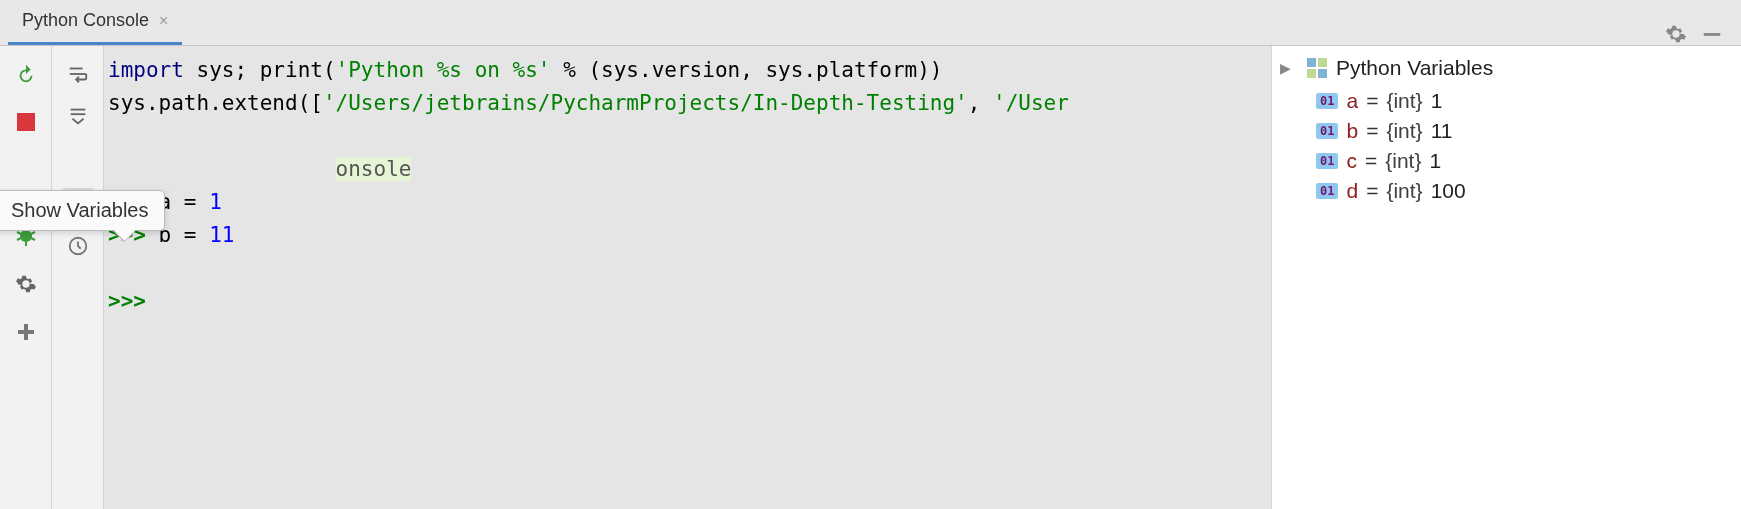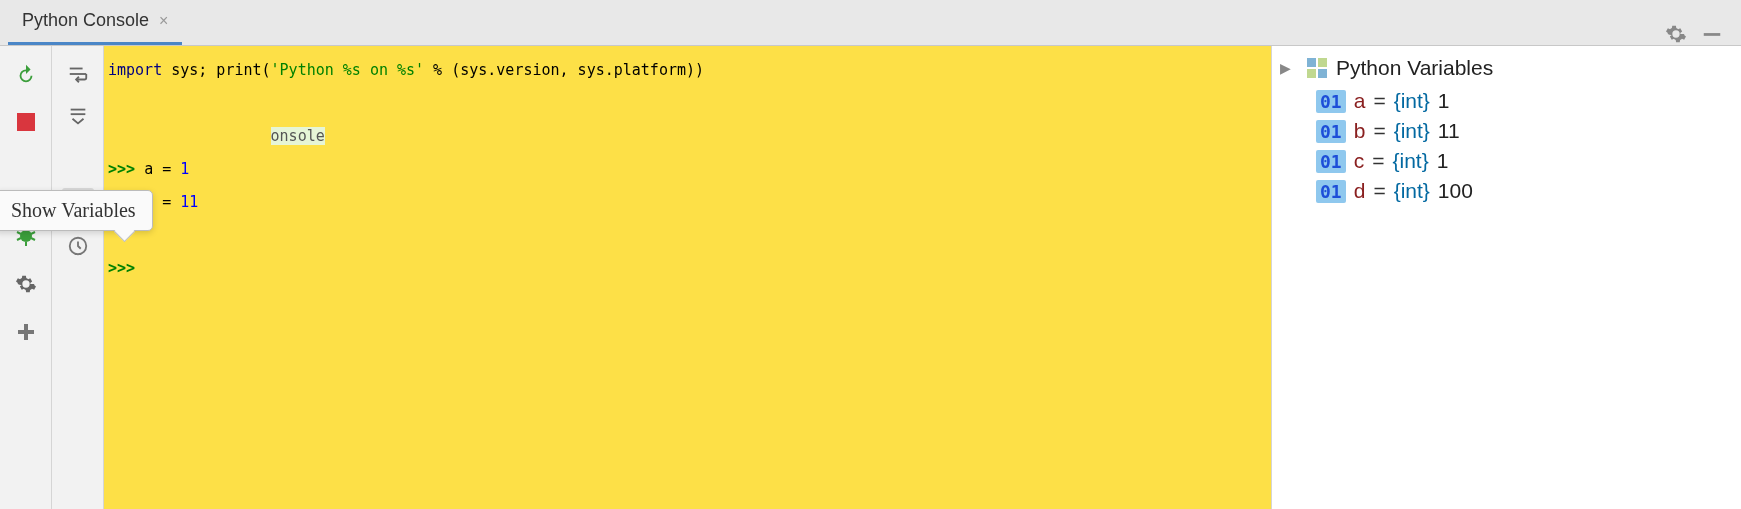--- a/index.html
+++ b/index.html
@@ -67,21 +67,20 @@
 .left-toolbar2 {
   width: 52px;
   background: #f2f2f2;
   border-right: 1px solid #d5d5d5;
   display: flex;
   flex-direction: column;
   align-items: center;
   padding-top: 12px;
   gap: 10px;
   position: relative;
-  font-family: Liberation Serif, serif;
 }
 .tb-btn {
   width: 32px;
   height: 32px;
   display: flex;
   align-items: center;
   justify-content: center;
   cursor: pointer;
   border-radius: 3px;
 }
@@ -109,24 +108,24 @@
   left: 122px;
   width: 14px;
   height: 14px;
   background: #fafafa;
   border-right: 1px solid #bbb;
   border-bottom: 1px solid #bbb;
   transform: rotate(45deg);
 }
 .console-area {
   flex: 1;
-  background: #fde047;
+  background: #e5e5e5;
   padding: 8px 4px;
   font-family: "Menlo", "Consolas", monospace;
-  font-size: 15px;
+  font-size: 21px;
   line-height: 33px;
   overflow: hidden;
   position: relative;
 }
 .code-line { white-space: pre; }
 .c-import { color: #000080; }
 .c-str { color: #008000; }
 .c-num { color: #0000ff; }
 .c-prompt { color: #008000; font-weight: bold; }
 .c-hi { background: #e6f5d6; font-weight: normal; color: #555; }
@@ -154,30 +153,30 @@
 }
 .var-row {
   display: flex;
   align-items: center;
   gap: 8px;
   padding: 3px 0 3px 36px;
   font-size: 21px;
 }
 .badge-01 {
   background: #8fc8ee;
-  color: #1d4ed8;
+  color: #701a75;
   font-weight: bold;
-  font-size: 18px;
+  font-size: 12px;
   padding: 1px 4px;
   border-radius: 2px;
   font-family: monospace;
 }
 .var-name { color: #8a2020; }
 .var-eq { color: #333; }
-.var-type { color: #0369a1; }
+.var-type { color: #404040; }
 .var-val { color: #222; }
 svg { display: block; }
 </style>
 </head>
 <body>
 
 <div class="header">
   <div class="tab">
     <span>Python Console</span>
     <span class="tab-close">×</span>
@@ -260,20 +259,21 @@
       <svg width="22" height="22" viewBox="0 0 24 24" fill="none" stroke="#777" stroke-width="2">
           <circle cx="12" cy="12" r="9"></circle>
           <path d="M12 7v5l3 3"></path>
         </svg>
     </div>
     <div class="tooltip">Show Variables</div>
   </div>
 
   <div class="console-area">
     <div class="code-line"><span class="c-import">import</span><span> sys; print(</span><span class="c-str">'Python %s on %s'</span><span> % (sys.version, sys.platform))</span></div>
+    <div class="code-line"><span>sys.path.extend([</span><span class="c-str">'/Users/jetbrains/PycharmProjects/In-Depth-Testing'</span><span>, </span><span class="c-str">'/User</span></div>
     <div class="code-line">&nbsp;</div>
     <div class="code-line">                  <span class="c-hi">onsole</span></div>
     <div class="code-line"><span class="c-prompt">&gt;&gt;&gt; </span><span>a = </span><span class="c-num">1</span></div>
     <div class="code-line"><span class="c-prompt">&gt;&gt;&gt; </span><span>b = </span><span class="c-num">11</span></div>
     <div class="code-line">&nbsp;</div>
     <div class="code-line"><span class="c-prompt">&gt;&gt;&gt; </span></div>
   </div>
 
   <div class="vars-panel">
     <div class="var-header">

